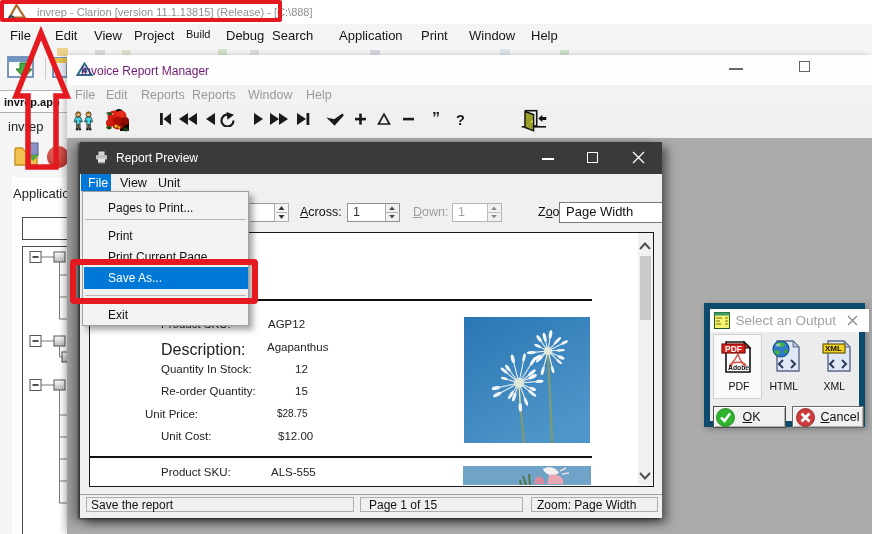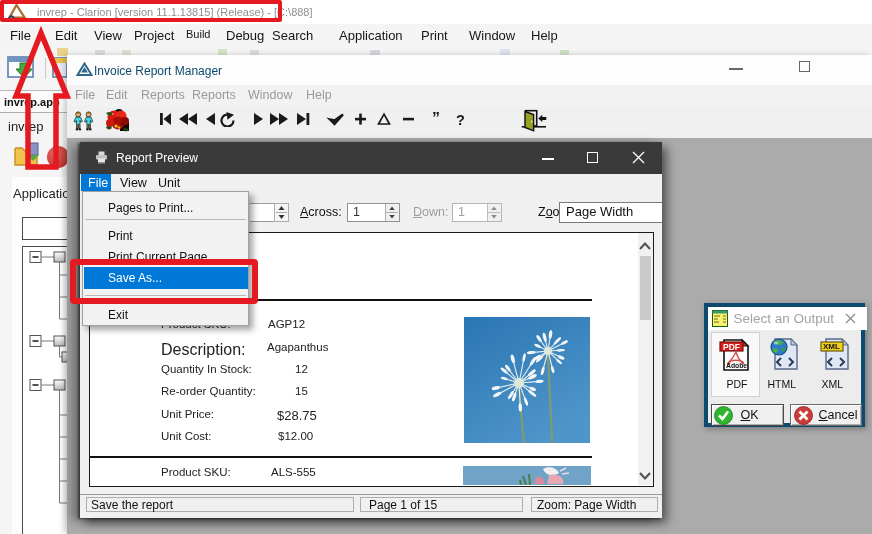--- a/index.html
+++ b/index.html
@@ -100,21 +100,21 @@
     <path d="M10.5 11 L16.5 11 M10.5 95 L16.5 95 M10.5 139 L16.5 139"></path>
   </g>
 </svg>
 
 <div class="abs" id="irm" style="left:67px;top:55px;width:805px;height:479px;background:#ababab;box-shadow:-3px 0 6px rgba(0,0,0,0.2);">
   <div class="abs" style="left:0;top:0;width:805px;height:30px;background:#fdfdfd;"></div>
   <svg class="abs" style="left:9px;top:7px;" width="17" height="15" viewBox="0 0 17 15">
     <path d="M8.5 1.5 L15.5 13 L1.5 13 Z" fill="none" stroke="#2c6a88" stroke-width="2"></path>
     <path d="M8.5 5 L11.8 10.5 L5.2 10.5 Z" fill="#2c6a88"></path>
   </svg>
-  <div class="txt" style="left:27px;top:9px;font-size:12px;color:#0c4a6e;text-align:center;">Invoice Report Manager</div>
+  <div class="txt" style="left:14px;top:9px;font-size:12px;color:#701a75;text-align:center;">Invoice Report Manager</div>
   <div class="abs" style="left:662px;top:13px;width:14px;height:2px;background:#666;"></div>
   <div class="abs" style="left:732px;top:6px;width:11px;height:11px;border:1.5px solid #666;"></div>
 
   <div class="abs" style="left:0;top:30px;width:805px;height:21px;background:#f2f2f2;"></div>
   <div class="txt" style="left:8px;top:33px;font-size:12.5px;color:#9a9a9a;">File</div>
   <div class="txt" style="left:39px;top:33px;font-size:12.5px;color:#9a9a9a;">Edit</div>
   <div class="txt" style="left:74px;top:33px;font-size:12.5px;color:#9a9a9a;">Reports</div>
   <div class="txt" style="left:125px;top:33px;font-size:12.5px;color:#9a9a9a;">Reports</div>
   <div class="txt" style="left:181px;top:33px;font-size:12.5px;color:#9a9a9a;">Window</div>
   <div class="txt" style="left:239px;top:33px;font-size:12.5px;color:#9a9a9a;">Help</div>
@@ -253,27 +253,27 @@
   <div class="abs" style="left:559.5px;top:114px;width:11.5px;height:64px;background:#c9c9c9;"></div>
   <svg class="abs" style="left:559px;top:330px;" width="12" height="8" viewBox="0 0 12 8">
       <path d="M1 1 L6 6.5 L11 1" fill="none" stroke="#505050" stroke-width="2"></path>
     </svg>
 
   <div class="abs" style="left:10px;top:156.5px;width:502px;height:2px;background:#111;"></div>
   <div class="txt" style="left:81px;top:176px;font-size:11.5px;color:#222;">Product SKU:</div>
   <div class="txt" style="left:81px;top:199px;font-size:16px;color:#222;">Description:</div>
   <div class="txt" style="left:81px;top:221px;font-size:11.5px;color:#222;">Quantity In Stock:</div>
   <div class="txt" style="left:81px;top:243px;font-size:11.5px;color:#222;">Re-order Quantity:</div>
-  <div class="txt" style="left:81px;top:266px;font-size:11.5px;color:#222;">Unit Price:</div>
+  <div class="txt" style="left:65px;top:266px;font-size:11.5px;color:#222;">Unit Price:</div>
   <div class="txt" style="left:81px;top:288px;font-size:11.5px;color:#222;">Unit Cost:</div>
   <div class="txt" style="left:188px;top:176px;font-size:11.5px;color:#222;">AGP12</div>
   <div class="txt" style="left:187px;top:199px;font-size:11.5px;color:#222;">Agapanthus</div>
   <div class="txt" style="left:215px;top:221px;font-size:11.5px;color:#222;">12</div>
   <div class="txt" style="left:215px;top:243px;font-size:11.5px;color:#222;">15</div>
-  <div class="txt" style="left:197px;top:266px;font-size:13px;color:#222;">$28.75</div>
+  <div class="txt" style="left:197px;top:266px;font-size:10px;color:#222;">$28.75</div>
   <div class="txt" style="left:198px;top:288px;font-size:11.5px;color:#222;">$12.00</div>
 
   <svg class="abs" style="left:384px;top:175px;" width="126" height="126" viewBox="0 0 126 126">
     <defs>
       <linearGradient id="sky1" x1="0" y1="0" x2="0.6" y2="1">
         <stop offset="0" stop-color="#2a76b4"></stop>
           <stop offset="1" stop-color="#4e95c9"></stop>
       </linearGradient>
     </defs>
     <rect width="126" height="126" fill="url(#sky1)"></rect>
@@ -380,21 +380,21 @@
 <div class="txt" style="left:108px;top:271px;font-size:12px;color:#fff;">Save As...</div>
 <div class="abs" style="left:85px;top:295px;width:161px;height:1px;background:#b8b8b8;"></div>
 <div class="txt" style="left:108px;top:308px;font-size:12px;color:#111;">Exit</div>
 
 <div class="abs" style="left:0;top:0;width:282px;height:22px;border:4px solid #e51a20;border-radius:2px;"></div>
 <div class="abs" style="left:70px;top:258.5px;width:188px;height:45.5px;border:6.5px solid #e51a20;border-radius:4px;"></div>
 <svg class="abs" style="left:0;top:25px;" width="90" height="150" viewBox="0 0 90 150">
   <polygon points="41,8 67,71 56,71 56,142 28,142 28,71 16,71" fill="none" stroke="#e51a20" stroke-width="5.5" stroke-linejoin="miter"></polygon>
 </svg>
 
-<div class="abs" id="dlg" style="left:703.5px;top:303px;width:161px;height:124px;background:#ececec;border:4px solid #0c4a6e;box-shadow:2px 2px 6px rgba(0,0,0,0.3);">
+<div class="abs" id="dlg" style="left:703.5px;top:303px;width:161px;height:124px;background:#ececec;border:6px solid #0c4a6e;box-shadow:2px 2px 6px rgba(0,0,0,0.3);">
   <div class="abs" style="left:0;top:0;width:159px;height:23px;background:#fff;"></div>
   <svg class="abs" style="left:4px;top:3px;" width="16" height="17" viewBox="0 0 16 17">
     <rect x="0.5" y="0.5" width="15" height="16" fill="#f6f370" stroke="#1a5a1a" stroke-width="1"></rect>
     <rect x="0.5" y="0.5" width="15" height="3" fill="#3a9a6a"></rect>
     <g stroke="#7a6a10" stroke-width="1">
       <path d="M2 6 L8 6 M11 6 L14 6 M2 9 L6 9 M11 9 L14 9 M2 12 L7 12 M11 12 L14 12"></path>
     </g>
   </svg>
   <div class="txt" style="left:26px;top:4px;font-size:13.5px;color:#a2a2a2;">Select an Output</div>
   <svg class="abs" style="left:137px;top:6px;" width="11" height="11" viewBox="0 0 11 11">

